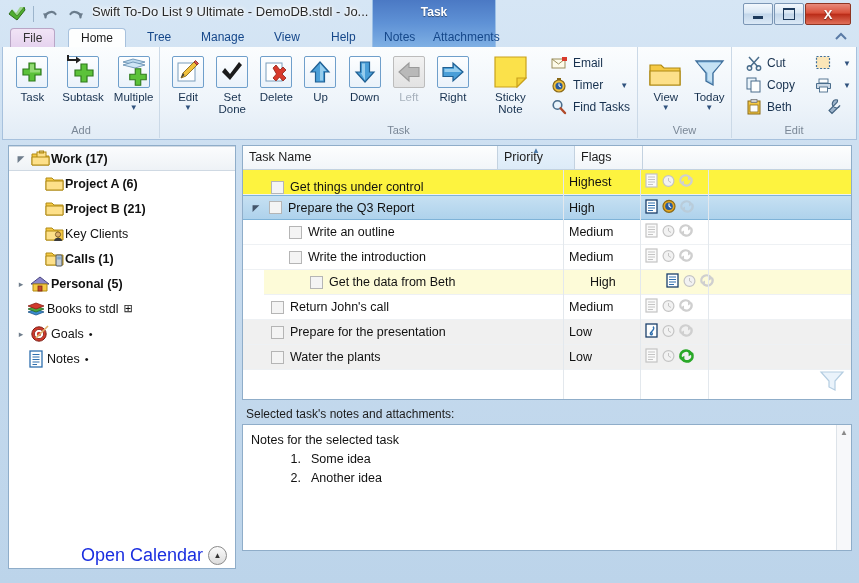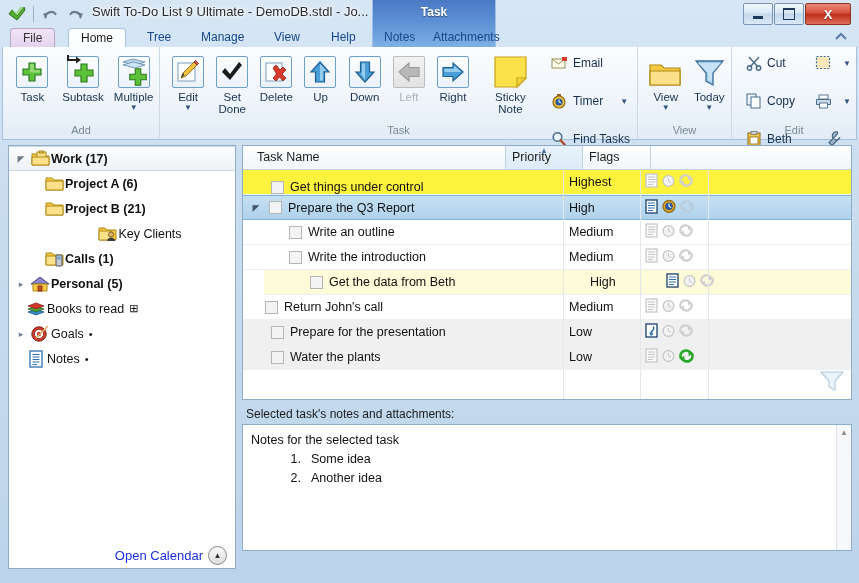--- a/index.html
+++ b/index.html
@@ -90,21 +90,21 @@
     font-size:11px;color:#7a8796;
   }
   .bigbtn{
     width:52px;display:flex;flex-direction:column;align-items:center;
     padding-top:4px;cursor:default;
   }
   .bigbtn .ic{height:34px;display:flex;align-items:flex-end;justify-content:center;}
   .bigbtn .lbl{font-size:11.5px;color:#17314f;text-align:center;line-height:12px;margin-top:3px;}
   .bigbtn .lbl.dim{color:#a8b2bd;}
   .caret{font-size:8px;color:#30527e;line-height:8px;margin-top:1px;}
-  .smallcol{display:flex;flex-direction:column;justify-content:center;padding:3px 4px 0 4px;gap:18px;}
+  .smallcol{display:flex;flex-direction:column;justify-content:center;padding:3px 4px 0 4px;gap:2px;}
   .smallbtn{display:flex;align-items:center;gap:5px;height:20px;padding:0 3px;cursor:default;}
   .smallbtn .lbl{font-size:12px;color:#17314f;white-space:nowrap;}
   .smallbtn .sic{width:17px;height:17px;display:flex;align-items:center;justify-content:center;}
   .sq{
     width:32px;height:32px;border:1px solid #6f9fcb;border-radius:2px;
     background:linear-gradient(180deg,#fdfeff 0%,#eaf2fa 100%);
     display:flex;align-items:center;justify-content:center;box-sizing:border-box;
   }
   .sq.off{border-color:#bcbcbc;background:linear-gradient(180deg,#f2f2f2 0%,#e2e2e2 100%);}
   
@@ -125,21 +125,21 @@
   }
   .tw{width:16px;display:flex;align-items:center;justify-content:center;}
   .tw .arrow{font-size:9px;color:#6f7d8c;}
   .ticon{width:22px;display:flex;align-items:center;justify-content:center;}
   .tlabel{font-size:12.5px;color:#111;white-space:nowrap;}
   .tlabel.b{font-weight:bold;}
   .tbadge{margin-left:5px;font-size:11px;color:#111;}
   #opencal{
     position:absolute;right:8px;bottom:3px;height:20px;display:flex;align-items:center;gap:5px;
   }
-  #opencal .lk{font-size:13px;color:#1a2ee0;cursor:default;}
+  #opencal .lk{font-size:18px;color:#1a2ee0;cursor:default;}
   .circbtn{
     width:17px;height:17px;border-radius:50%;border:1px solid #8a8a8a;
     background:linear-gradient(180deg,#fbfbfb 0%,#dcdcdc 100%);
     display:flex;align-items:center;justify-content:center;font-size:8px;color:#333;
   }
   
   #rightside{position:absolute;left:240px;top:4px;width:610px;height:424px;}
   #tasklist{
     position:absolute;left:0;top:0;width:610px;height:255px;
     background:#fff;border:1px solid #8fadc9;box-sizing:border-box;overflow:hidden;
@@ -561,21 +561,21 @@
         <div class="tnode" style="padding-left:34px;">
           <span class="ticon">
             <svg width="19" height="17" viewBox="0 0 19 17">
               <path d="M1 3 H7 L9 5 H18 V15 H1 Z" fill="#f5c944" stroke="#b08a14" stroke-width="1"></path>
               <path d="M1 6 H18 V15 H1 Z" fill="#fde08a" stroke="#b08a14" stroke-width="1"></path>
             </svg>
           </span>
           <span class="tlabel b">Project B (21)</span>
         </div>
 
-        <div class="tnode" style="padding-left:34px;justify-content:center;">
+        <div class="tnode" style="padding-left:34px;">
           <span class="ticon">
             <svg width="19" height="17" viewBox="0 0 19 17">
               <path d="M1 3 H7 L9 5 H18 V15 H1 Z" fill="#f5c944" stroke="#b08a14" stroke-width="1"></path>
               <path d="M1 6 H13 V15 H1 Z" fill="#fde08a" stroke="#b08a14" stroke-width="1"></path>
               <circle cx="13" cy="9.5" r="2.6" fill="#e0b26a" stroke="#6b4e20" stroke-width=".8"></circle>
               <path d="M9 16 A4.2 4.2 0 0 1 17.2 16 Z" fill="#3a3a3a"></path>
             </svg>
           </span>
           <span class="tlabel">Key Clients</span>
         </div>
@@ -607,21 +607,21 @@
         </div>
 
         <div class="tnode" style="padding-left:16px;">
           <span class="ticon">
             <svg width="20" height="18" viewBox="0 0 20 18">
               <path d="M2 12 L10 9 L18 12 L10 15 Z" fill="#3a8bd1" stroke="#1f5686" stroke-width=".8"></path>
               <path d="M2 9 L10 6 L18 9 L10 12 Z" fill="#4aa83c" stroke="#23662a" stroke-width=".8"></path>
               <path d="M2 6 L10 3 L18 6 L10 9 Z" fill="#d23a2c" stroke="#8a1f15" stroke-width=".8"></path>
             </svg>
           </span>
-          <span class="tlabel">Books to read</span>
+          <span class="tlabel">Books to stdl</span>
           <span class="tbadge">⊞</span>
         </div>
 
         <div class="tnode">
           <span class="tw">
               <span class="arrow">▸</span>
             </span>
           <span class="ticon">
             <svg width="20" height="18" viewBox="0 0 20 18">
               <circle cx="9" cy="9" r="7.2" fill="#d23a2c" stroke="#7d1f15" stroke-width="1"></circle>
@@ -649,21 +649,21 @@
       <div id="opencal">
         <span class="lk">Open Calendar</span>
         <span class="circbtn">▲</span>
       </div>
     </div>
 
     <div id="rightside">
 
       <div id="tasklist">
         <div id="colhdr">
-          <div class="ch" style="width:255px;margin-left:8px;">Task Name</div>
+          <div class="ch" style="width:255px;">Task Name</div>
           <div class="ch sorted" style="width:77px;">
             <span class="sortmark">▲</span>
             <span>Priority</span>
           </div>
           <div class="ch" style="width:68px;">Flags</div>
           <div class="ch" style="width:141px;border-right:none;"></div>
         </div>
 
         <div style="position:absolute;left:0;top:24px;width:608px;">
 
@@ -808,21 +808,21 @@
                 <svg width="16" height="15" viewBox="0 0 16 15">
                     <path d="M3 10 A5 5 0 0 1 12 5 M13 5 A5 5 0 0 1 4 10" stroke="#cfcfcf" stroke-width="2.4" fill="none"></path>
                     <path d="M10 2 L14 5 L10 7.5 Z" fill="#cfcfcf"></path>
                     <path d="M6 13 L2 10 L6 7.5 Z" fill="#cfcfcf"></path>
                   </svg>
               </span>
             </div>
           </div>
 
           <div class="trow">
-            <div class="c-name" style="padding-left:22px;">
+            <div class="c-name" style="padding-left:28px;">
               <span class="cbx"></span>
               <span class="tname">Return John's call</span>
             </div>
             <div class="c-prio">Medium</div>
             <div class="c-flags">
               <span>
                 <svg width="15" height="15" viewBox="0 0 15 15">
                     <rect x="2" y="1" width="11" height="13" fill="#fafafa" stroke="#c4c4c4" stroke-width="1.2"></rect>
                     <path d="M4 4 H11 M4 6.5 H11 M4 9 H11 M4 11.5 H9" stroke="#c4c4c4" stroke-width="1"></path>
                   </svg>

